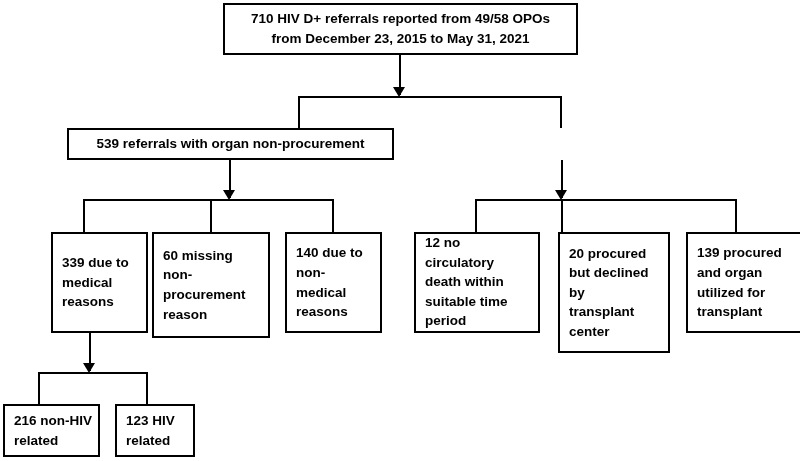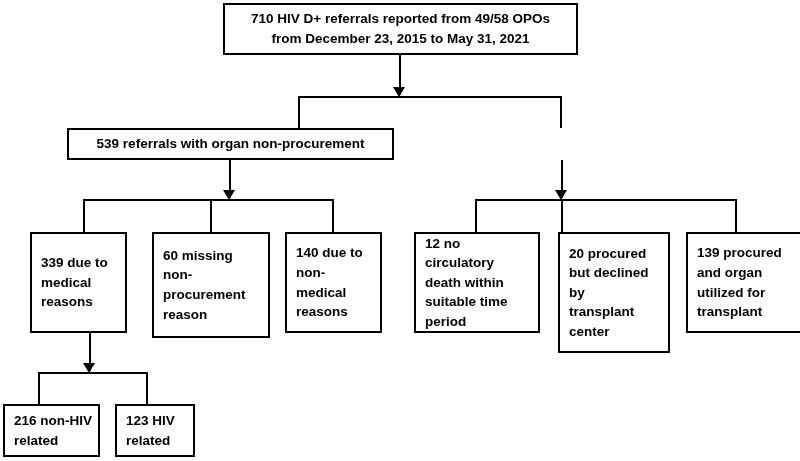--- a/index.html
+++ b/index.html
@@ -97,39 +97,39 @@
   <div class="vline" style="left:210px; top:199px; height:33px;"></div>
   <div class="vline" style="left:332px; top:199px; height:33px;"></div>
 
   <div class="vline" style="left:561px; top:160px; height:38px;"></div>
   <div class="arrowhead" style="left:555px; top:190px;"></div>
   <div class="hline" style="left:475px; top:199px; width:261px;"></div>
   <div class="vline" style="left:475px; top:199px; height:33px;"></div>
   <div class="vline" style="left:561px; top:199px; height:33px;"></div>
   <div class="vline" style="left:735px; top:199px; height:33px;"></div>
 
-  <div class="node left" style="left:30px; top:232px; width:97px; height:101px;">
+  <div class="node left" style="left:51px; top:232px; width:97px; height:101px;">
     <span class="txt">339 due to
 medical
 reasons</span>
   </div>
 
   <div class="node left" style="left:152px; top:232px; width:118px; height:106px;">
     <span class="txt">60 missing non-
 procurement
 reason</span>
   </div>
 
   <div class="node left" style="left:285px; top:232px; width:97px; height:101px;">
     <span class="txt">140 due to
 non-medical
 reasons</span>
   </div>
 
-  <div class="node left" style="left:414px; top:232px; width:126px; height:101px;">
+  <div class="node left" style="left:414px; top:232px; width:126px; height:101px;align-items:flex-end;">
     <span class="txt">12 no circulatory
 death within
 suitable time
 period</span>
   </div>
 
   <div class="node left" style="left:558px; top:232px; width:112px; height:121px;">
     <span class="txt">20 procured
 but declined by
 transplant

